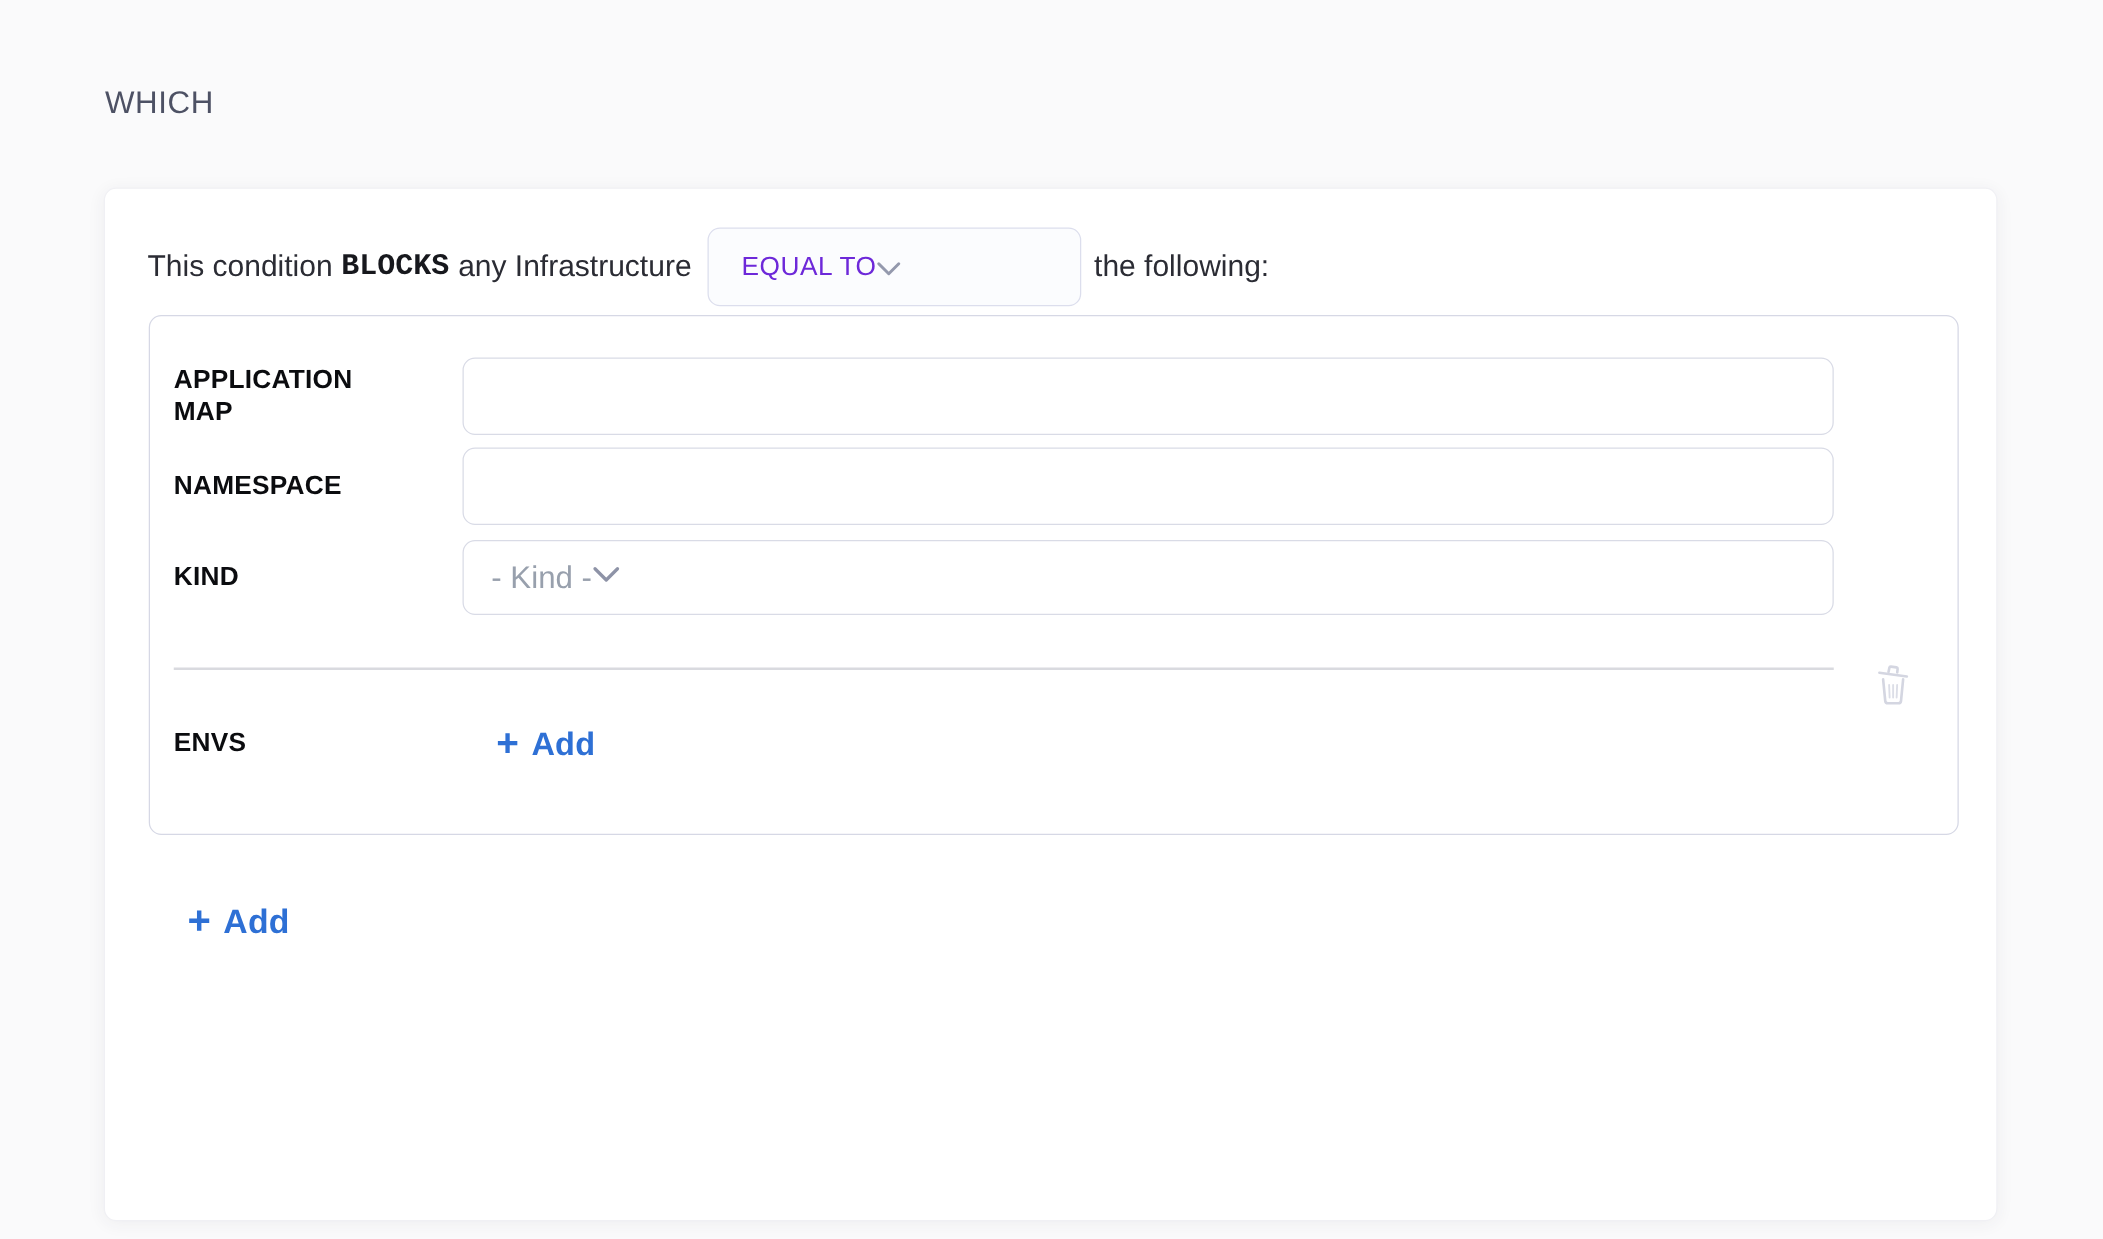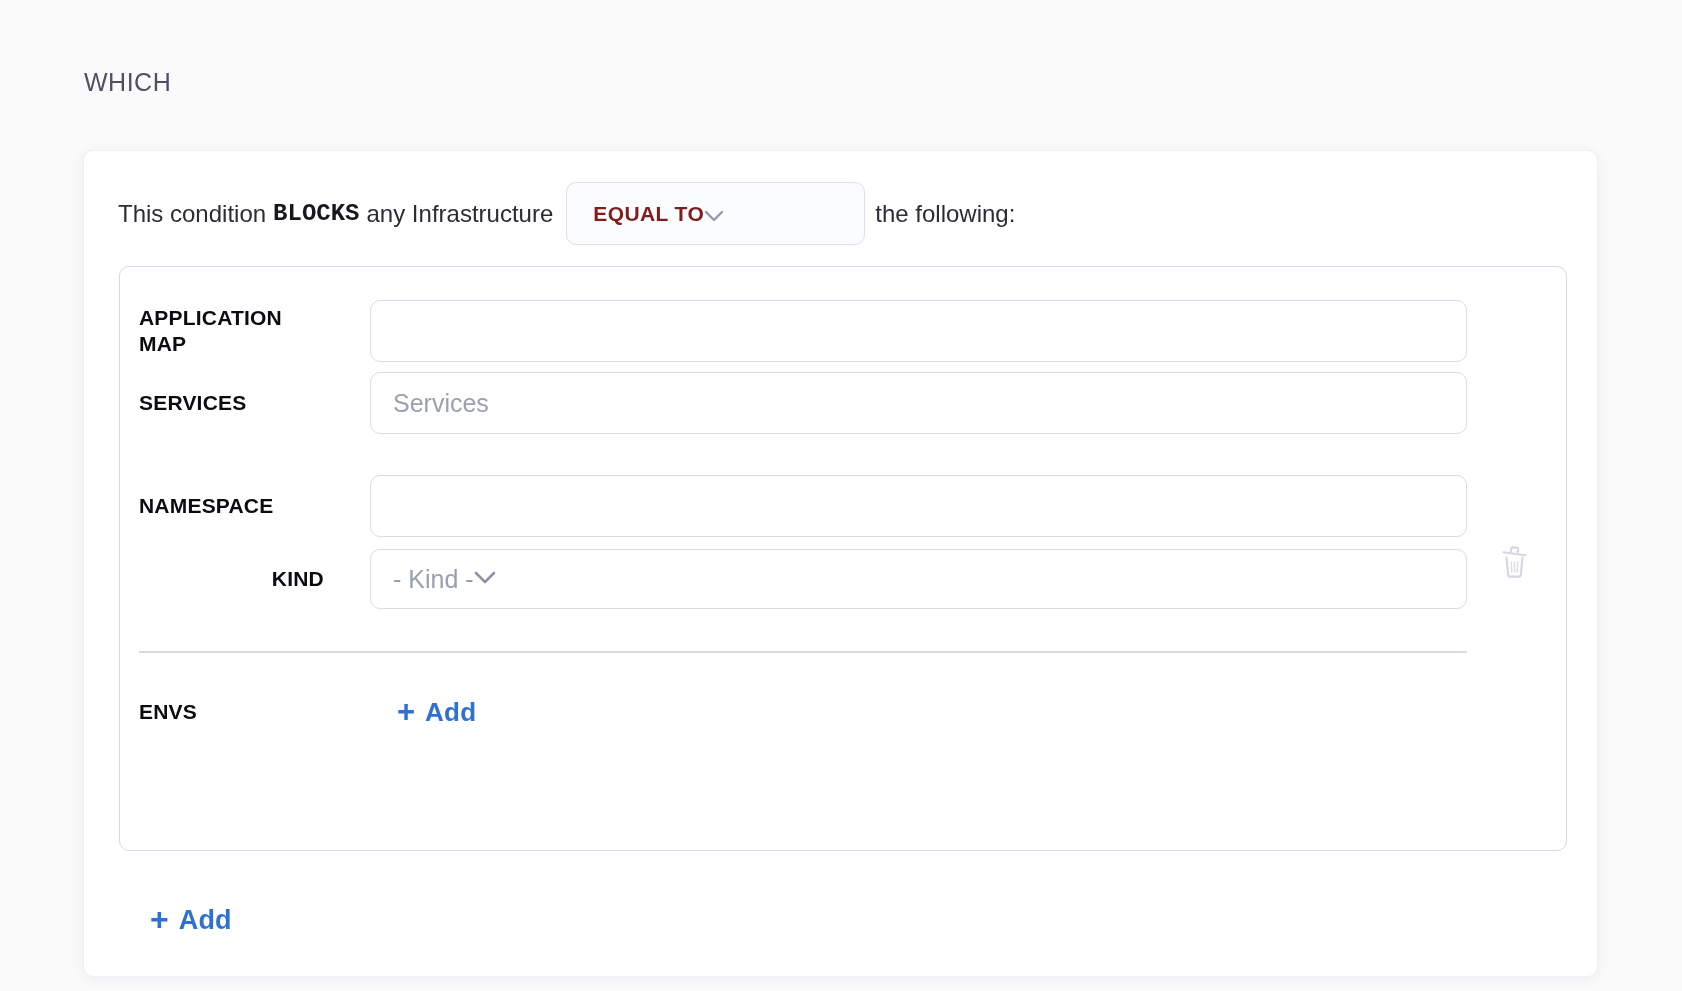--- a/index.html
+++ b/index.html
@@ -35,27 +35,27 @@
     margin-left:6px; margin-right:3px;
     width:299px; height:63px;
     background:#fbfcfe;
     border:1.5px solid #dcdeed;
     border-radius:10px;
     display:flex; align-items:center;
     padding:0 22px 0 26px;
     cursor:pointer;
   }
   .operator-select .op-value {
-    font-size:21px; font-weight:700; color:#7f1d1d; letter-spacing:0.4px;
+    font-size:21px; font-weight:400; color:#6d28d9; letter-spacing:0.4px;
   }
   .operator-select svg { margin-left:auto; }
   .inner-panel {
     position:relative;
-    margin-top:21px; margin-left:3px;
-    width:1448px; height:585px;
+    margin-top:7px; margin-left:3px;
+    width:1448px; height:416px;
     border:1.5px solid #d6d8e5;
     border-radius:10px;
     padding:33px 0 0 19px;
   }
   .field-row {
     display:grid;
     grid-template-columns:231px 1097px;
     align-items:center;
   }
   .field-label {
@@ -71,21 +71,21 @@
     background:#fff;
     font-family:inherit;
     font-size:25px; color:#2c2d36;
     padding:0 22px;
     outline:none;
   }
   .text-input::placeholder { color:#9aa1af; opacity:1; }
   .mb10 { margin-bottom:10px; }
   .mb41 { margin-bottom:41px; }
   .mb12 { margin-bottom:12px; }
-  .mb14 { margin-bottom:14px;text-align:right; }
+  .mb14 { margin-bottom:14px; }
   .select-box {
     width:100%; height:60px;
     border:1.5px solid #d9dbe6;
     border-radius:10px;
     background:#fff;
     display:flex; align-items:center;
     padding:0 24px 0 22px;
     cursor:pointer;
   }
   .select-box .select-placeholder { font-size:25px; color:#98a0ad; }
@@ -144,24 +144,20 @@
       <span>the following:</span>
     </div>
 
     <div class="inner-panel">
 
       <div class="field-row mb10">
         <span class="field-label">APPLICATION MAP</span>
         <input class="text-input" type="text" placeholder="" style="">
       </div>
 
-      <div class="field-row mb41">
-        <span class="field-label">SERVICES</span>
-        <input class="text-input" type="text" placeholder="Services" style="">
-      </div>
 
       <div class="field-row mb12">
         <span class="field-label">NAMESPACE</span>
         <input class="text-input" type="text" placeholder="" style="">
       </div>
 
       <div class="field-row mb14">
         <span class="field-label">KIND</span>
         <div class="select-box">
           <span class="select-placeholder">- Kind -</span>

